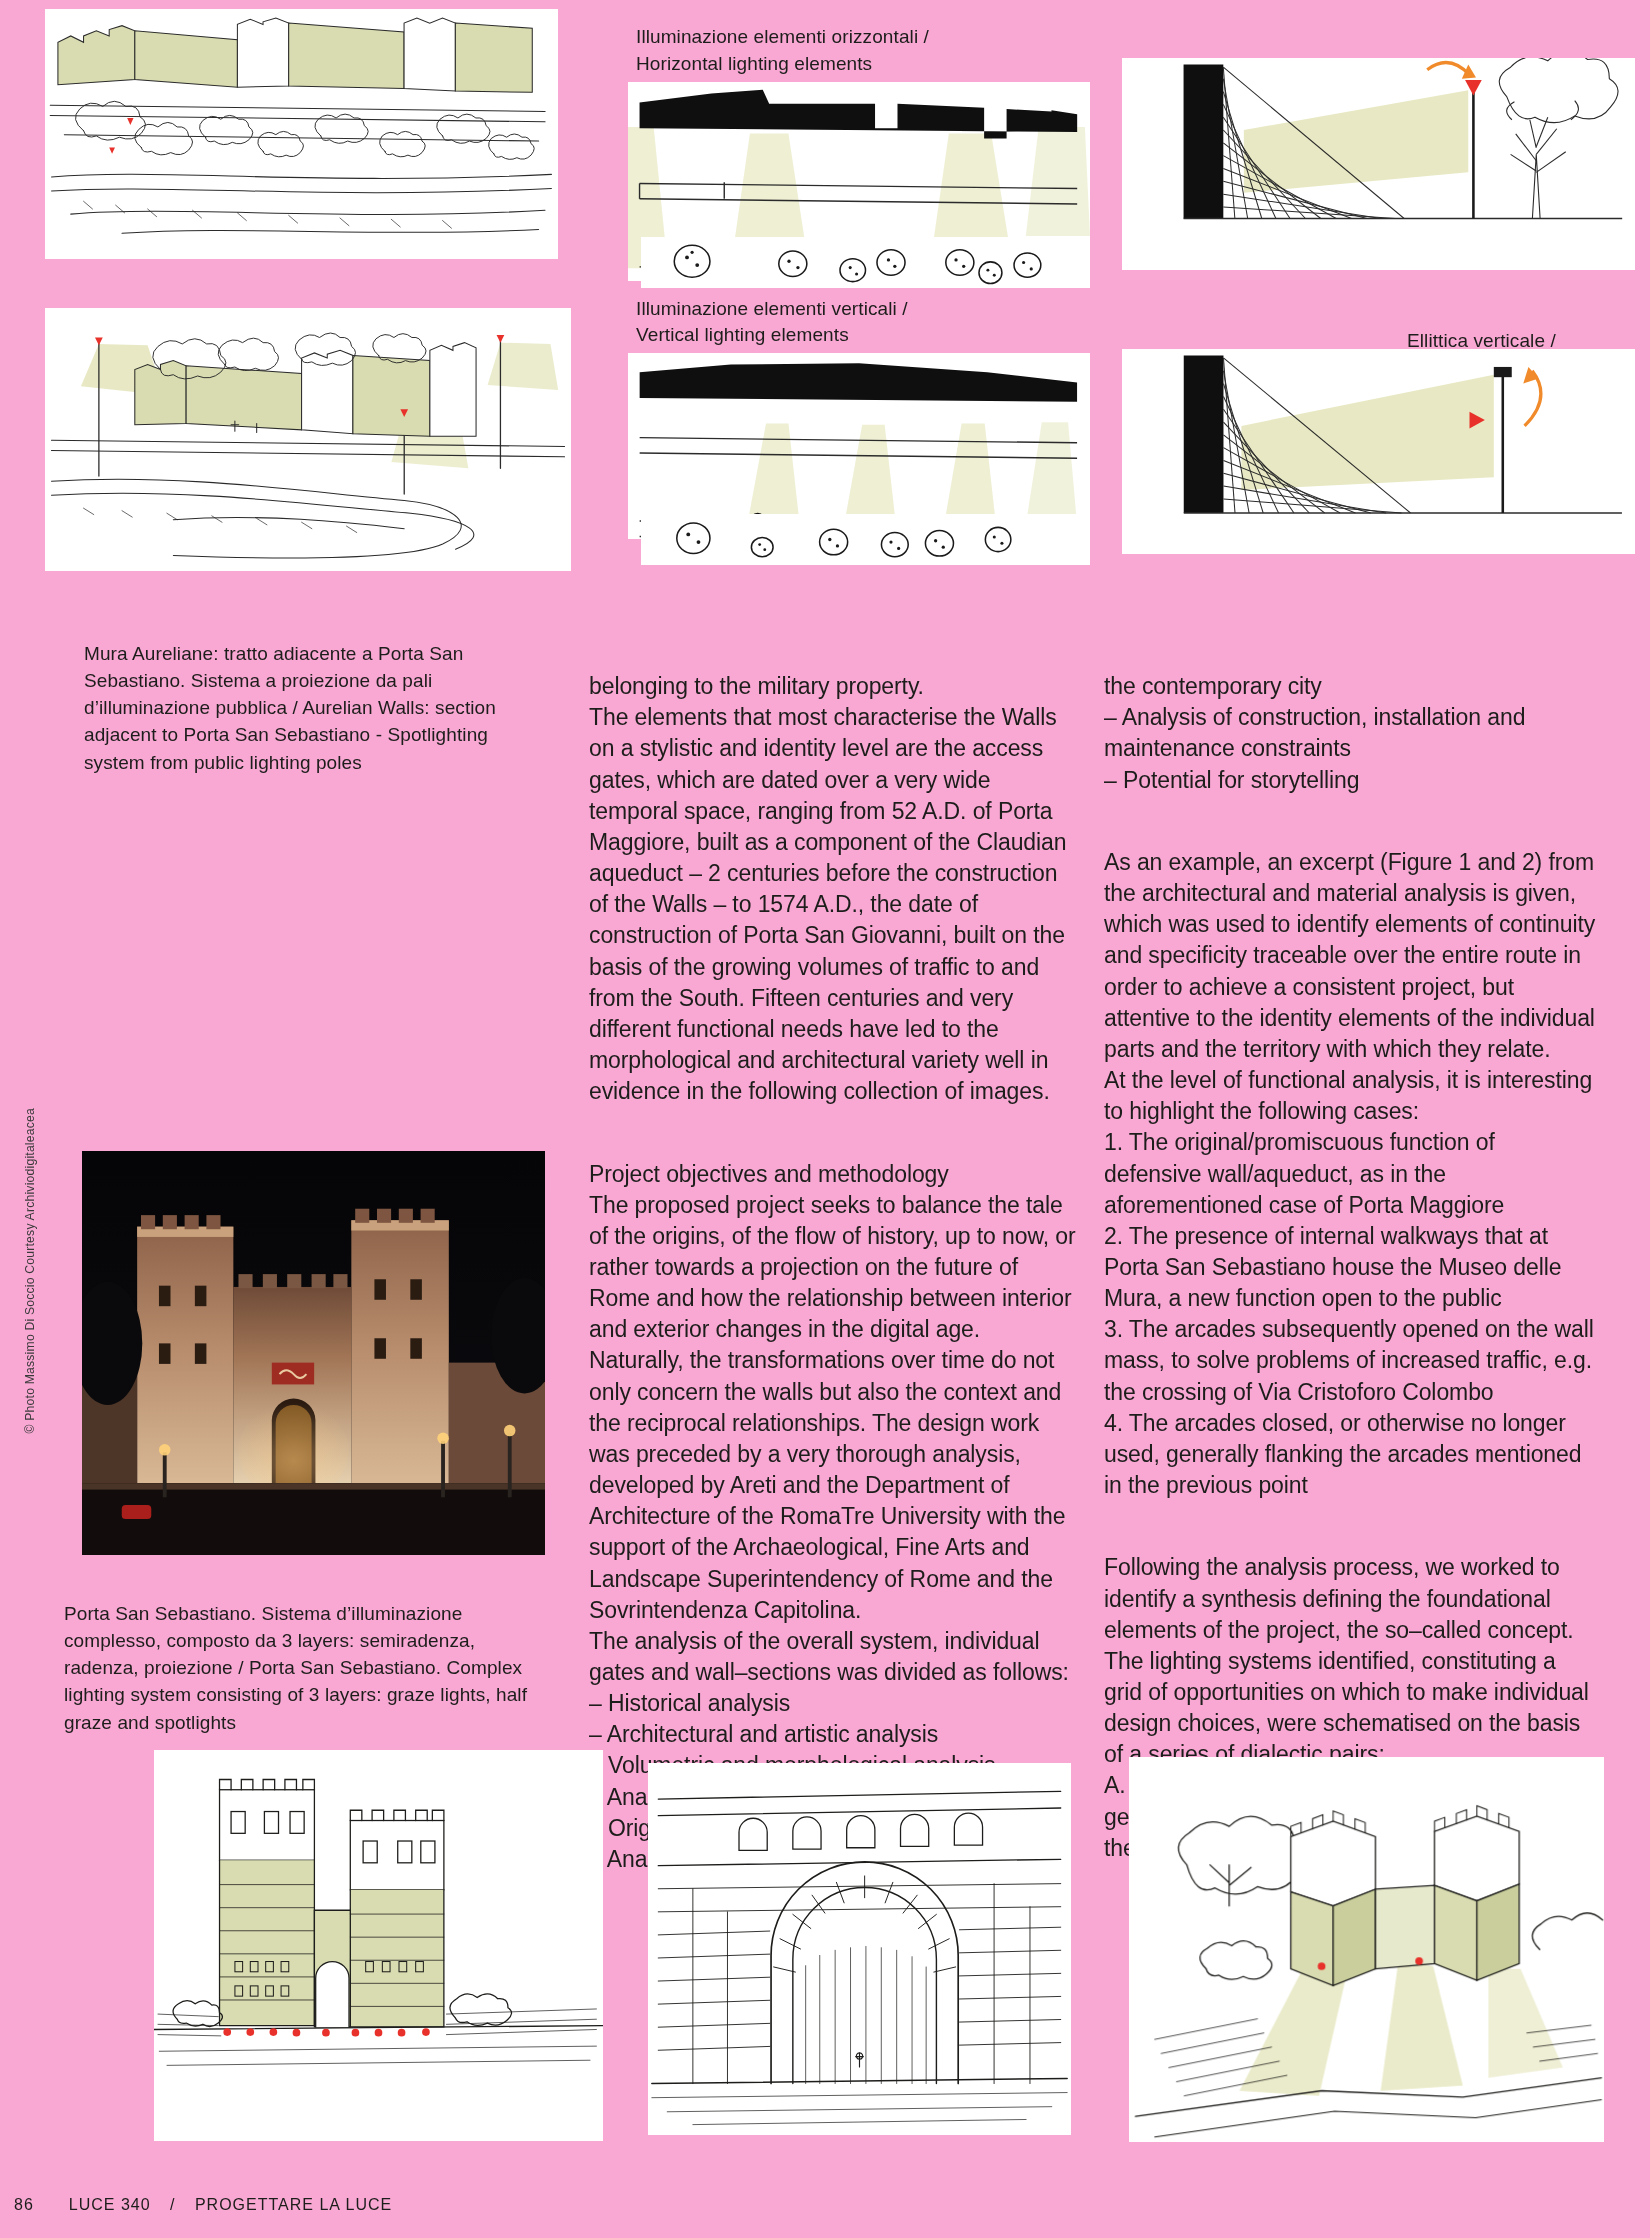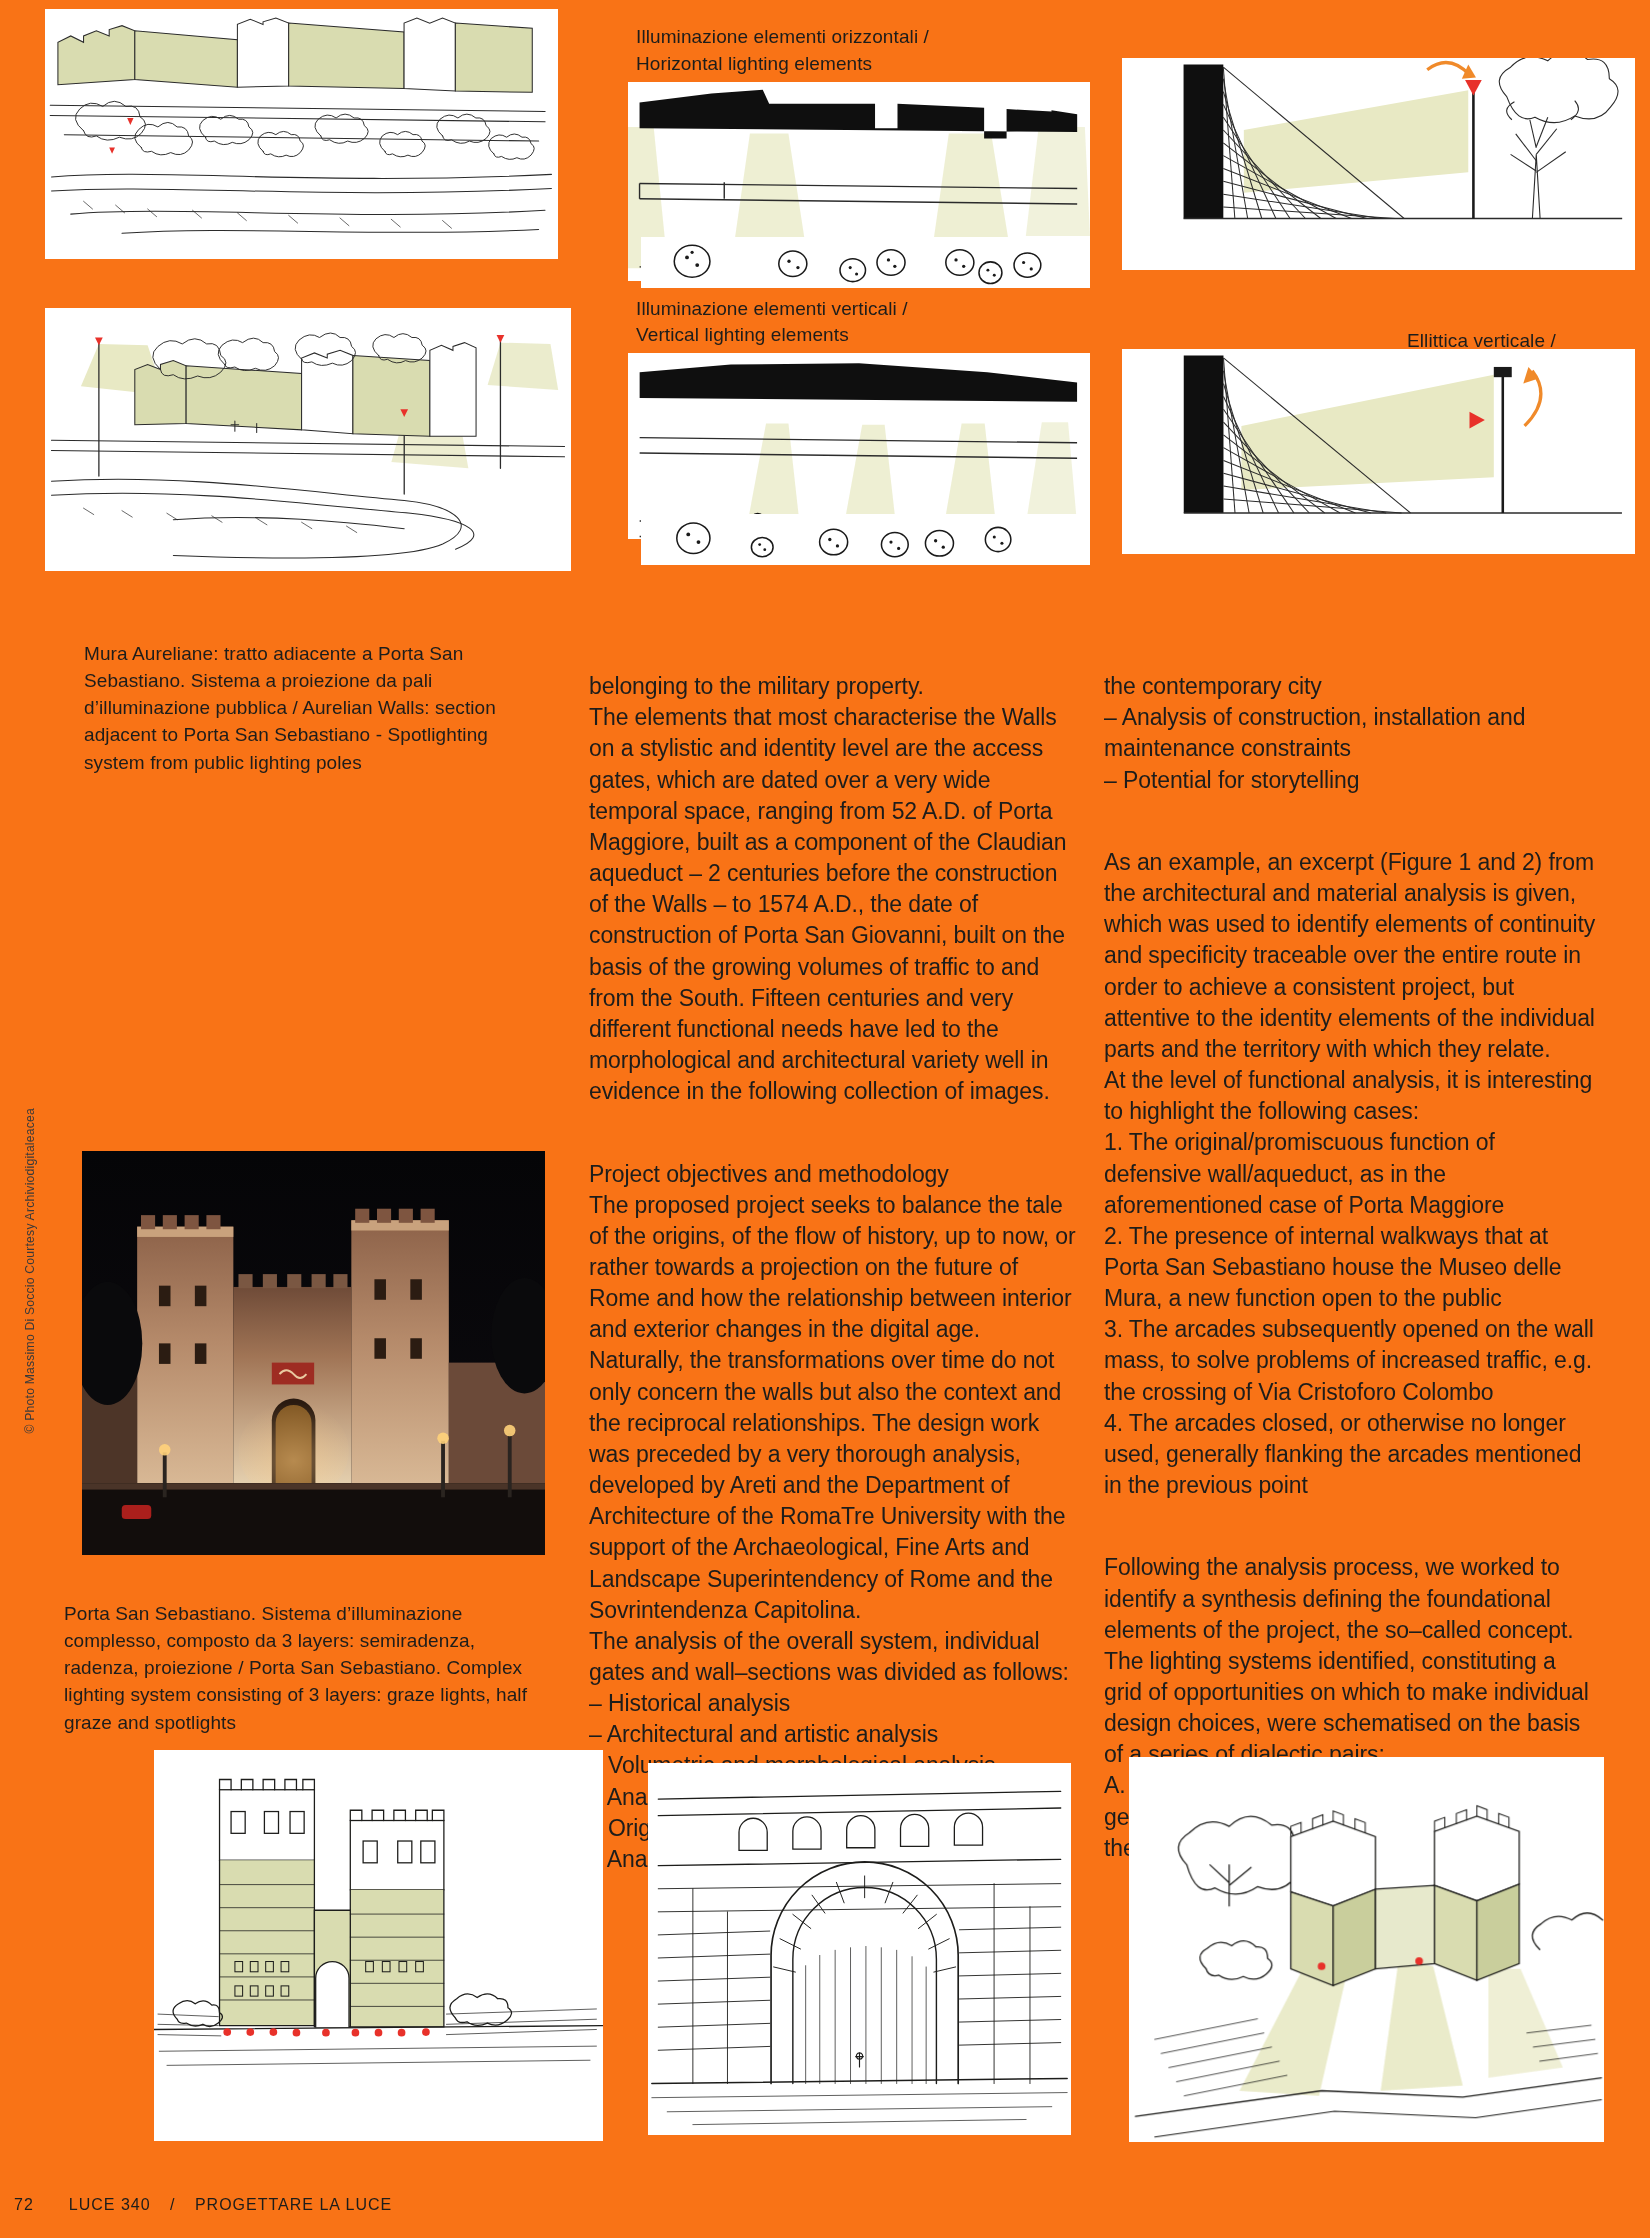--- a/index.html
+++ b/index.html
@@ -1,21 +1,21 @@
 <!DOCTYPE html>
 <html style="font-size:10.3px"><head>
 <meta charset="utf-8">
 <style>
   html,body{margin:0;padding:0;background:#ffffff;}
   body{
     width:1651px;height:2239px;position:relative;overflow:hidden;
     font-family:"Liberation Sans",sans-serif;color:#1a1a1a;
     -webkit-font-smoothing:antialiased;
   }
-  .page{position:absolute;inset:0;background:#f97316;}
+  .page{position:absolute;inset:0;background:#f9a8d4;}
 
   
   .cap{
     font-family:"Liberation Sans",sans-serif;
     font-size:19px;line-height:1.38;color:#1d1d1b;font-weight:400;
     letter-spacing:0.1px;
   }
   .body-col{
     font-family:"Liberation Sans Narrow","Liberation Sans",sans-serif;
     font-stretch:condensed;
@@ -746,20 +746,20 @@
 
         <g fill="#e8312a">
           <circle cx="300" cy="326" r="6"></circle>
             <circle cx="452" cy="318" r="6"></circle>
         </g>
       </svg>
     </div>
   </div>
 
   <div id="footer">
-    <span class="pg">72</span>
+    <span class="pg">86</span>
     <span>LUCE  340</span>
     <span class="sep">/</span>
     <span>PROGETTARE LA LUCE</span>
   </div>
 
 </div>
 
 
 </body></html>

